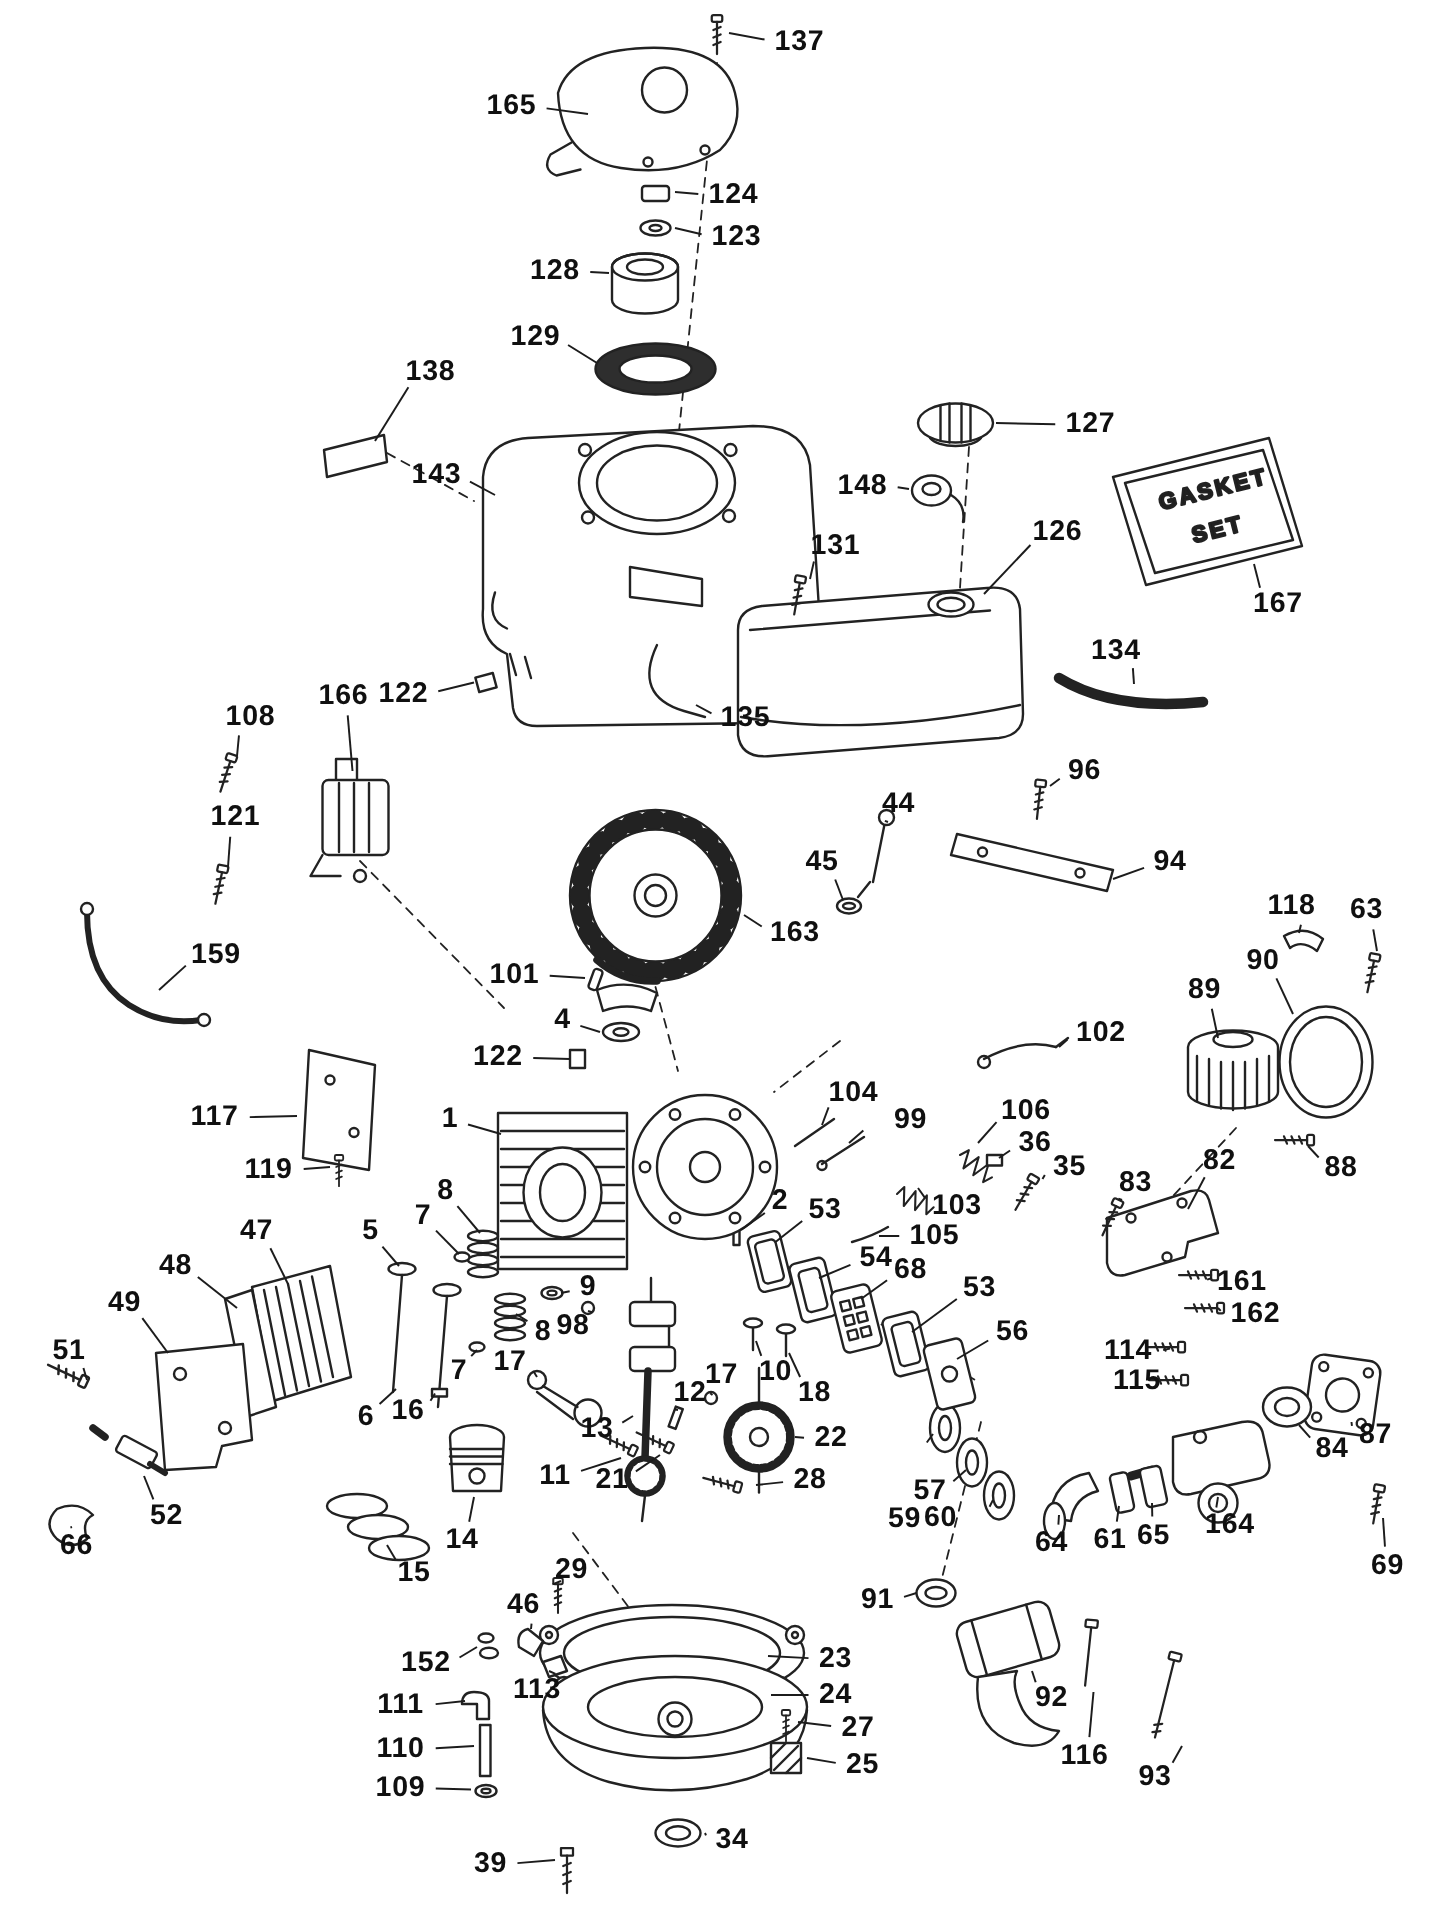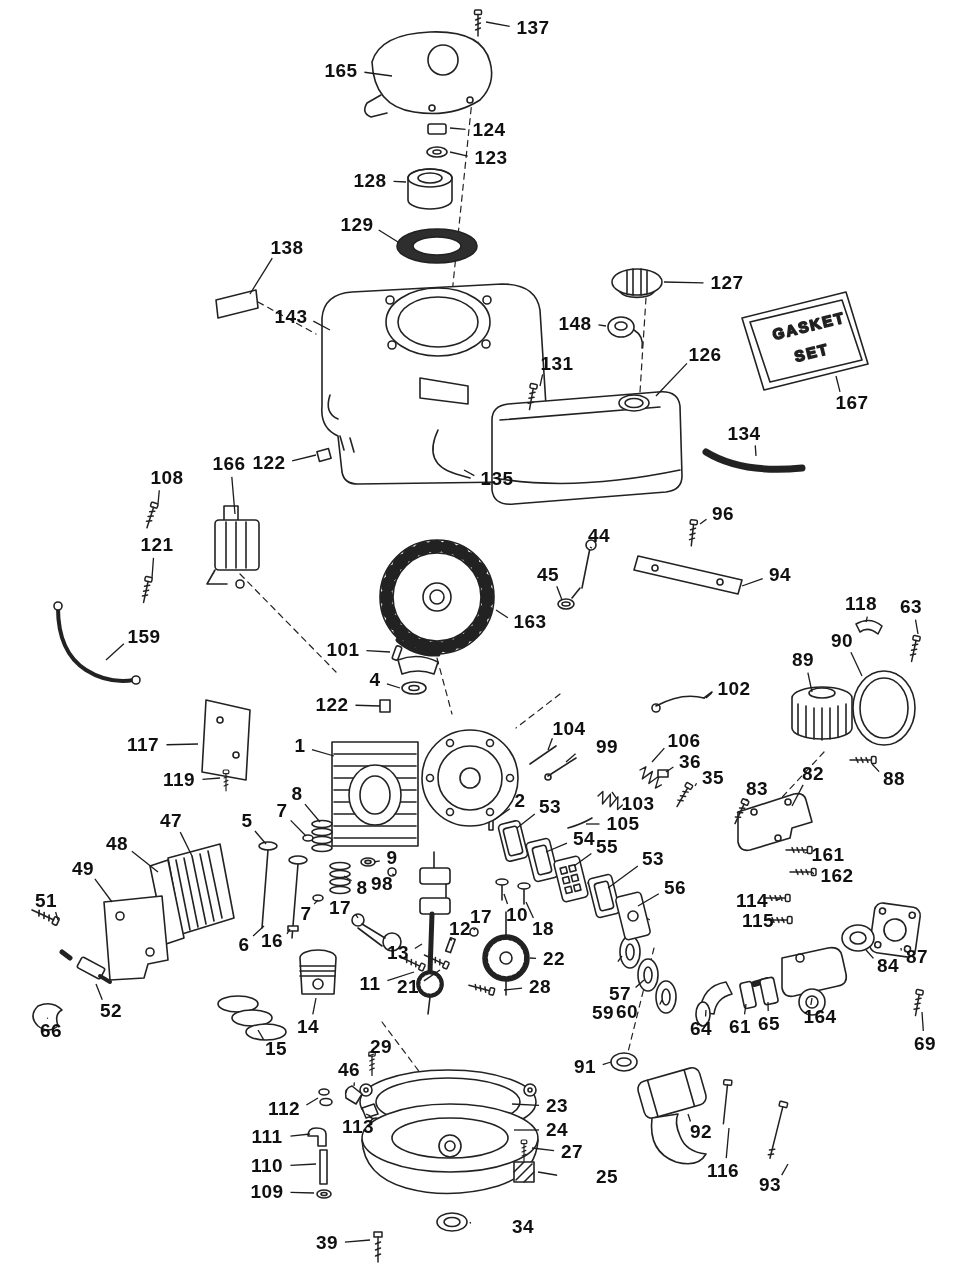--- a/index.html
+++ b/index.html
@@ -658,21 +658,21 @@
       <span class="plabel" style="left: 179px; top: 780px;">119</span>
       <span class="plabel" style="left: 638px; top: 804px;">103</span>
       <span class="plabel" style="left: 520px; top: 801px;">2</span>
       <span class="plabel" style="left: 550px; top: 807px;">53</span>
       <span class="plabel" style="left: 623px; top: 824px;">105</span>
       <span class="plabel" style="left: 297px; top: 794px;">8</span>
       <span class="plabel" style="left: 247px; top: 821px;">5</span>
       <span class="plabel" style="left: 282px; top: 811px;">7</span>
       <span class="plabel" style="left: 171px; top: 821px; text-align: right;">47</span>
       <span class="plabel" style="left: 584px; top: 839px;">54</span>
-      <span class="plabel" style="left: 607px; top: 847px;">55</span>
+      <span class="plabel" style="left: 607px; top: 847px;">68</span>
       <span class="plabel" style="left: 117px; top: 844px;">48</span>
       <span class="plabel" style="left: 653px; top: 859px;">53</span>
       <span class="plabel" style="left: 83px; top: 869px;">49</span>
       <span class="plabel" style="left: 392px; top: 858px;">9</span>
       <span class="plabel" style="left: 362px; top: 888px;">8</span>
       <span class="plabel" style="left: 382px; top: 884px;">98</span>
       <span class="plabel" style="left: 675px; top: 888px;">56</span>
       <span class="plabel" style="left: 828px; top: 855px;">161</span>
       <span class="plabel" style="left: 837px; top: 876px;">162</span>
       <span class="plabel" style="left: 46px; top: 901px;">51</span>
@@ -702,28 +702,28 @@
       <span class="plabel" style="left: 769px; top: 1024px;">65</span>
       <span class="plabel" style="left: 820px; top: 1017px;">164</span>
       <span class="plabel" style="left: 51px; top: 1031px;">66</span>
       <span class="plabel" style="left: 308px; top: 1027px;">14</span>
       <span class="plabel" style="left: 276px; top: 1049px;">15</span>
       <span class="plabel" style="left: 925px; top: 1044px;">69</span>
       <span class="plabel" style="left: 585px; top: 1067px;">91</span>
       <span class="plabel" style="left: 381px; top: 1047px;">29</span>
       <span class="plabel" style="left: 349px; top: 1070px;">46</span>
       <span class="plabel" style="left: 557px; top: 1106px;">23</span>
-      <span class="plabel" style="left: 284px; top: 1109px;">112</span>
+      <span class="plabel" style="left: 284px; top: 1109px;">152</span>
       <span class="plabel" style="left: 557px; top: 1130px;">24</span>
       <span class="plabel" style="left: 358px; top: 1127px;">113</span>
       <span class="plabel" style="left: 267px; top: 1137px;">111</span>
       <span class="plabel" style="left: 701px; top: 1132px;">92</span>
       <span class="plabel" style="left: 572px; top: 1152px;">27</span>
       <span class="plabel" style="left: 267px; top: 1166px;">110</span>
-      <span class="plabel" style="left: 607px; top: 1177px; text-align: right;">25</span>
+      <span class="plabel" style="left: 575px; top: 1177px; text-align: right;">25</span>
       <span class="plabel" style="left: 723px; top: 1171px;">116</span>
       <span class="plabel" style="left: 770px; top: 1185px;">93</span>
       <span class="plabel" style="left: 267px; top: 1192px;">109</span>
-      <span class="plabel" style="left: 488px; top: 1227px; margin-left: 35px;">34</span>
+      <span class="plabel" style="left: 488px; top: 1227px;">34</span>
       <span class="plabel" style="left: 327px; top: 1243px;">39</span>
     </div>
 
 </div>
 
 </body></html>

